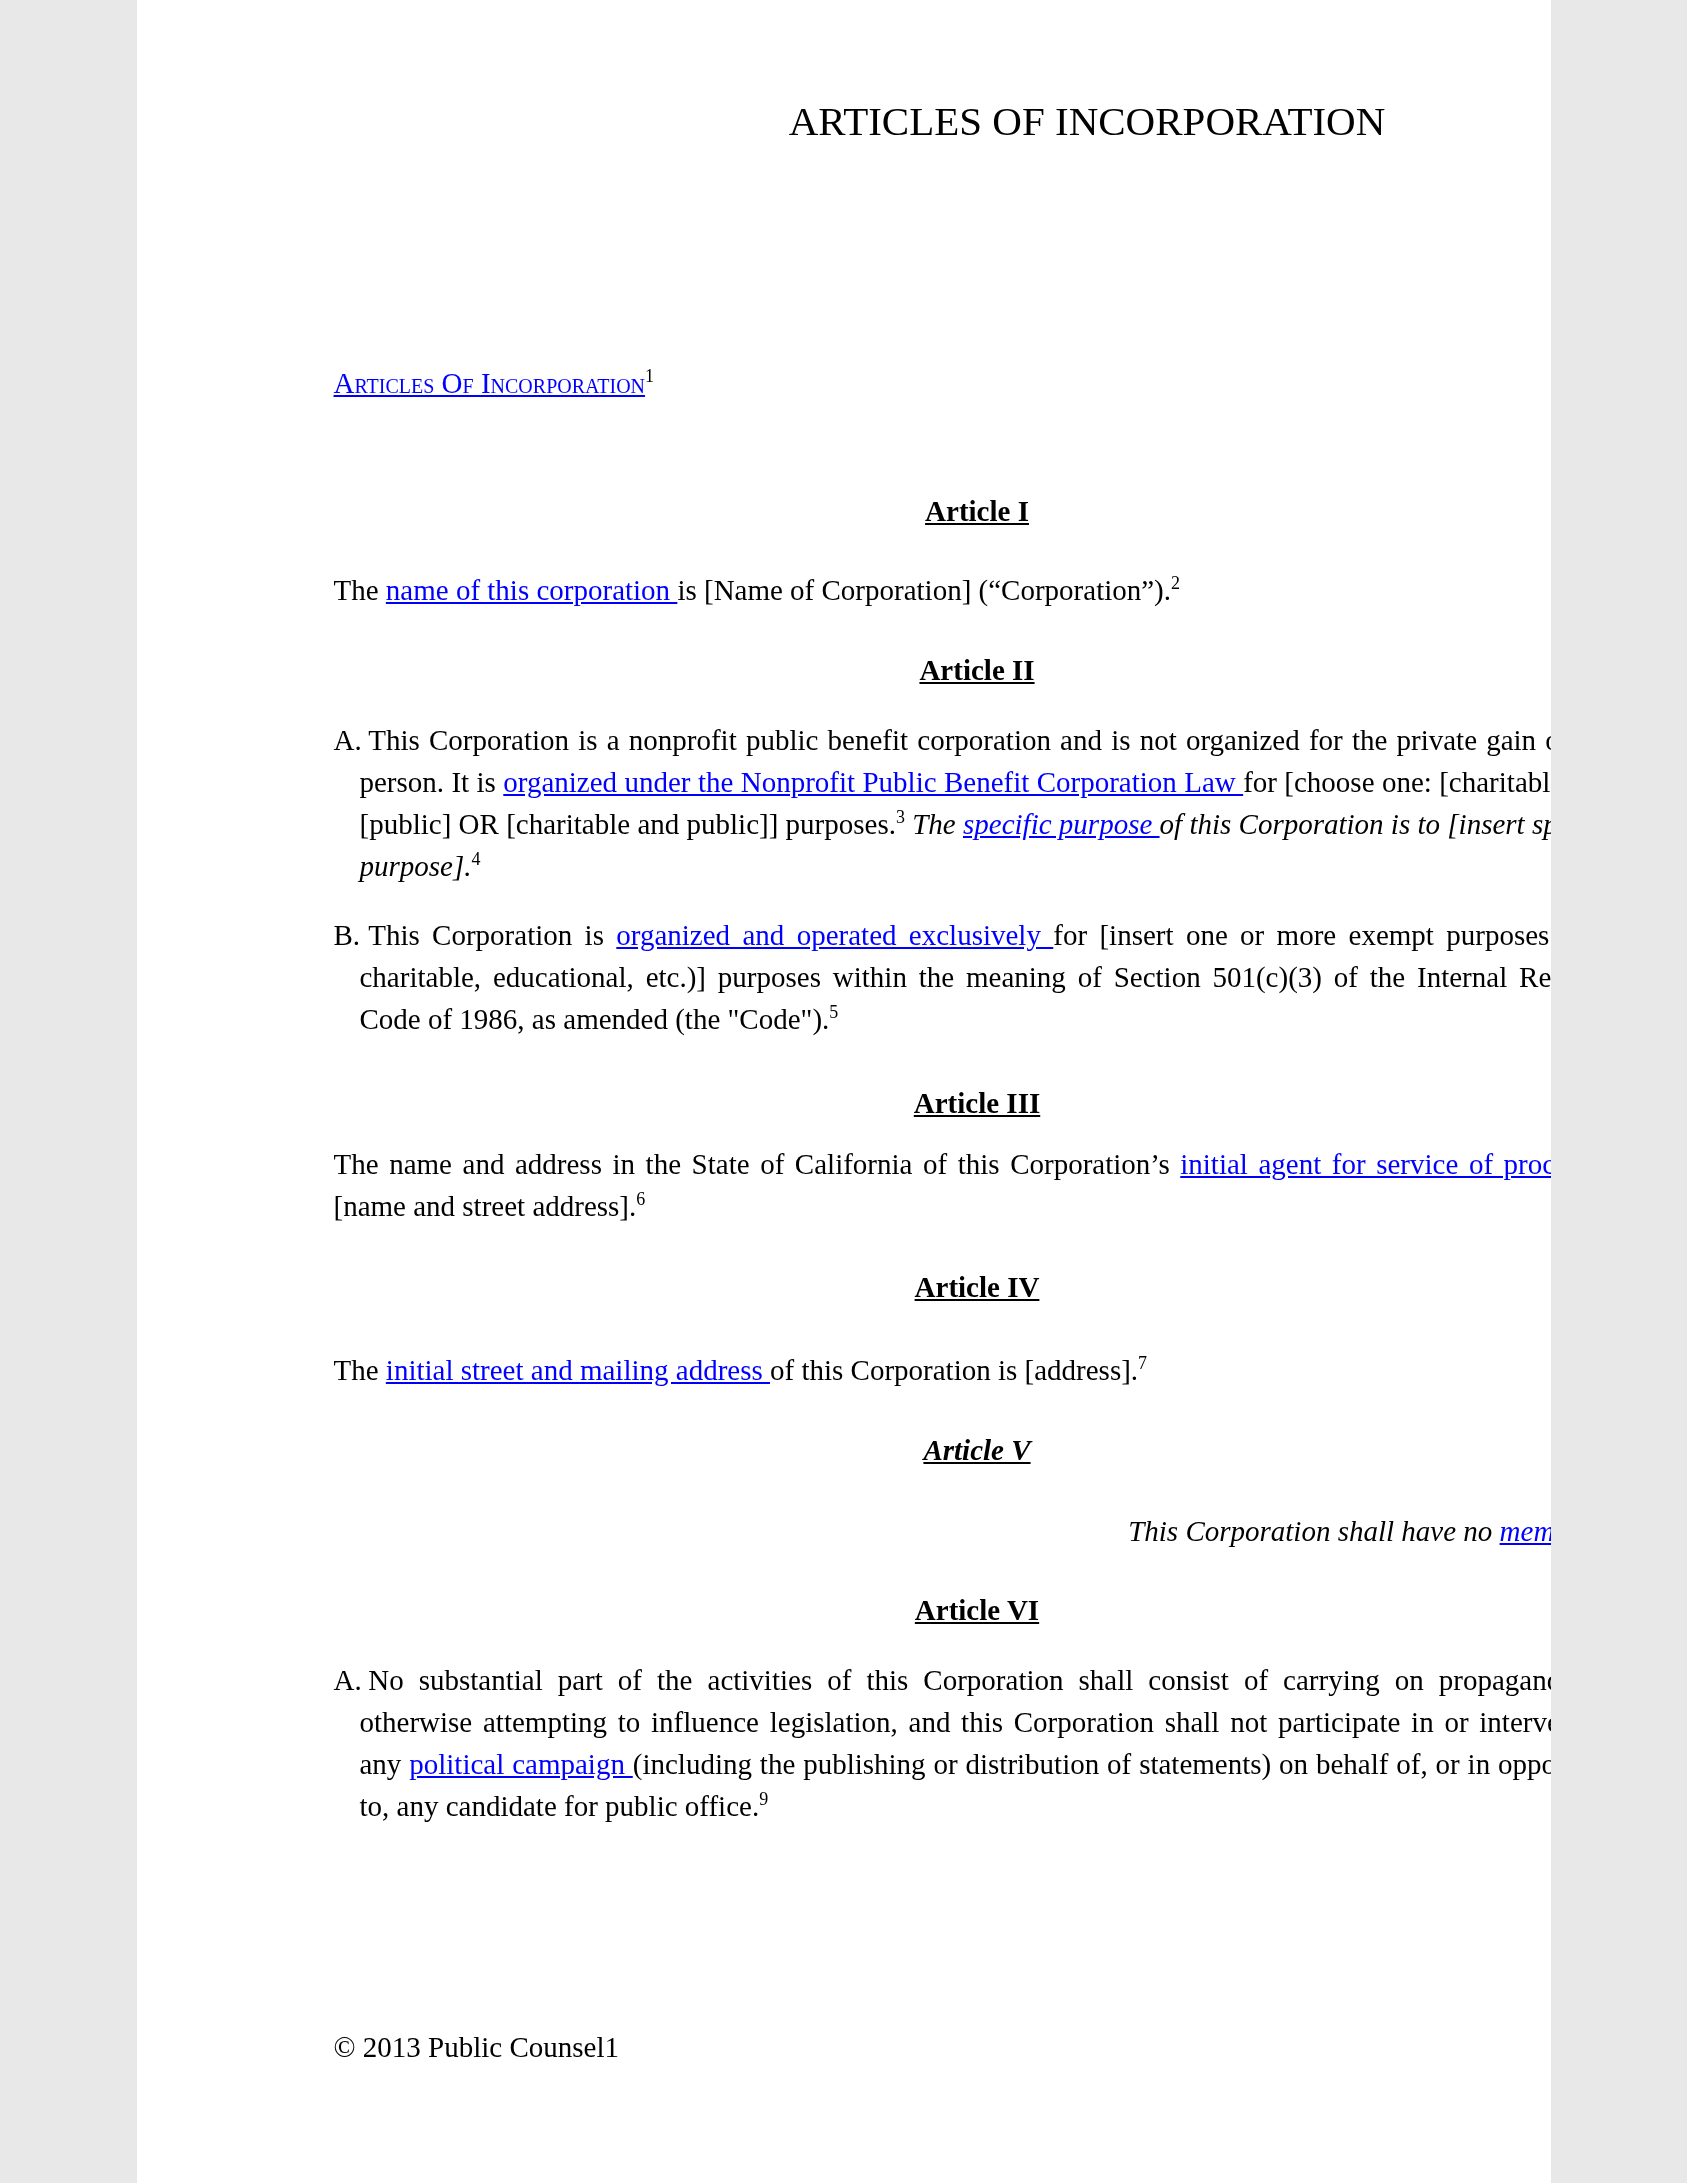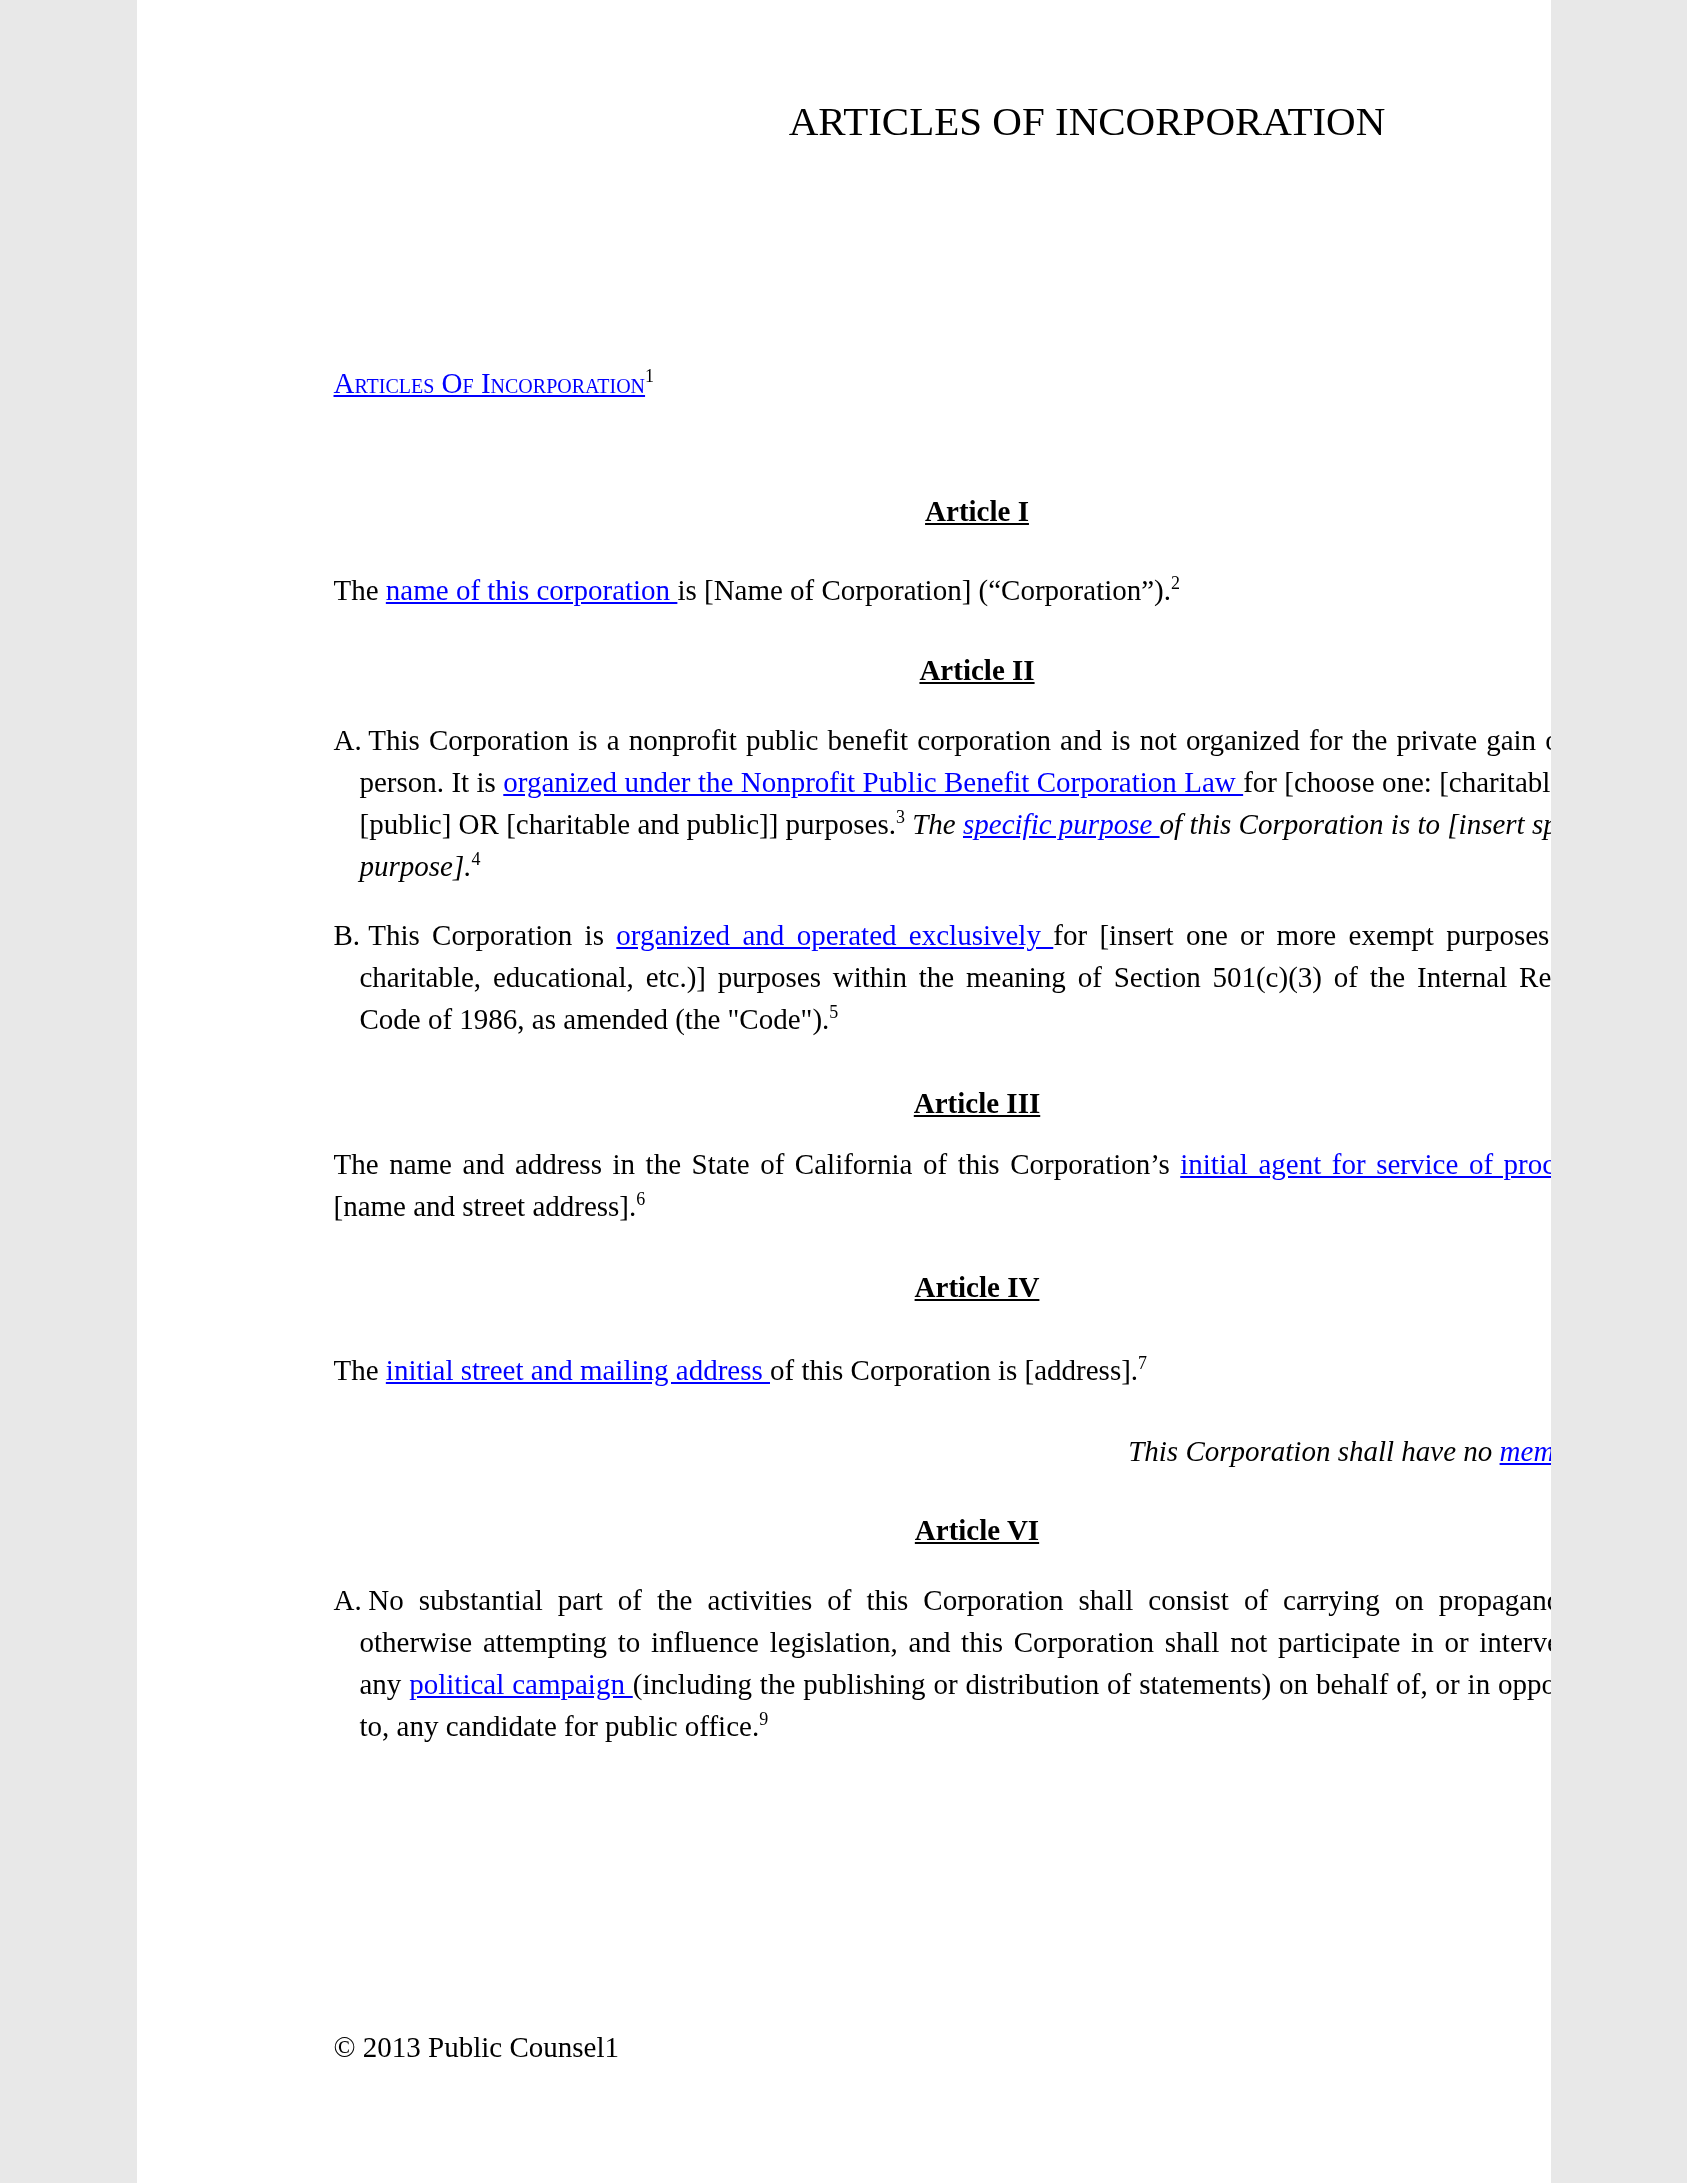--- a/index.html
+++ b/index.html
@@ -67,20 +67,21 @@
 
     <h2 class="art-heading" style="margin-top:42px"><span class="hu">Article III</span></h2>
 
     <p class="para" style="margin-top:19px"><span>The name and address in the State of California of this Corporation’s </span><a class="hlink">initial agent for service of process </a><span>is </span><span class="b">[name and street address]</span><span>.</span><sup class="fn">6</sup></p>
 
     <h2 class="art-heading" style="margin-top:39px"><span class="hu">Article IV</span></h2>
 
     <p class="para" style="margin-top:41px"><span>The </span><a class="hlink">initial street and mailing address </a><span>of this Corporation is </span><span class="b">[address]</span><span>.</span><sup class="fn">7</sup></p>
 
 
+    <h2 class="art-heading" style="margin-top:38px"><span class="hu i">Article V</span></h2>
 
     <p class="para noj" style="margin-top:39px"><span class="i">This Corporation shall have no </span><a class="hlink i">members.</a><sup class="fn">8</sup></p>
 
     <h2 class="art-heading" style="margin-top:37px"><span class="hu">Article VI</span></h2>
 
     <div class="lettered" style="margin-top:28px">
       <span class="marker">A.</span>
       <p class="para"><span>No substantial part of the activities of this Corporation shall consist of carrying on propaganda, or otherwise attempting to influence legislation, and this Corporation shall not participate in or intervene in any </span><a class="hlink">political campaign </a><span>(including the publishing or distribution of statements) on behalf of, or in opposition to, any candidate for public office.</span><sup class="fn">9</sup></p>
     </div>
 

